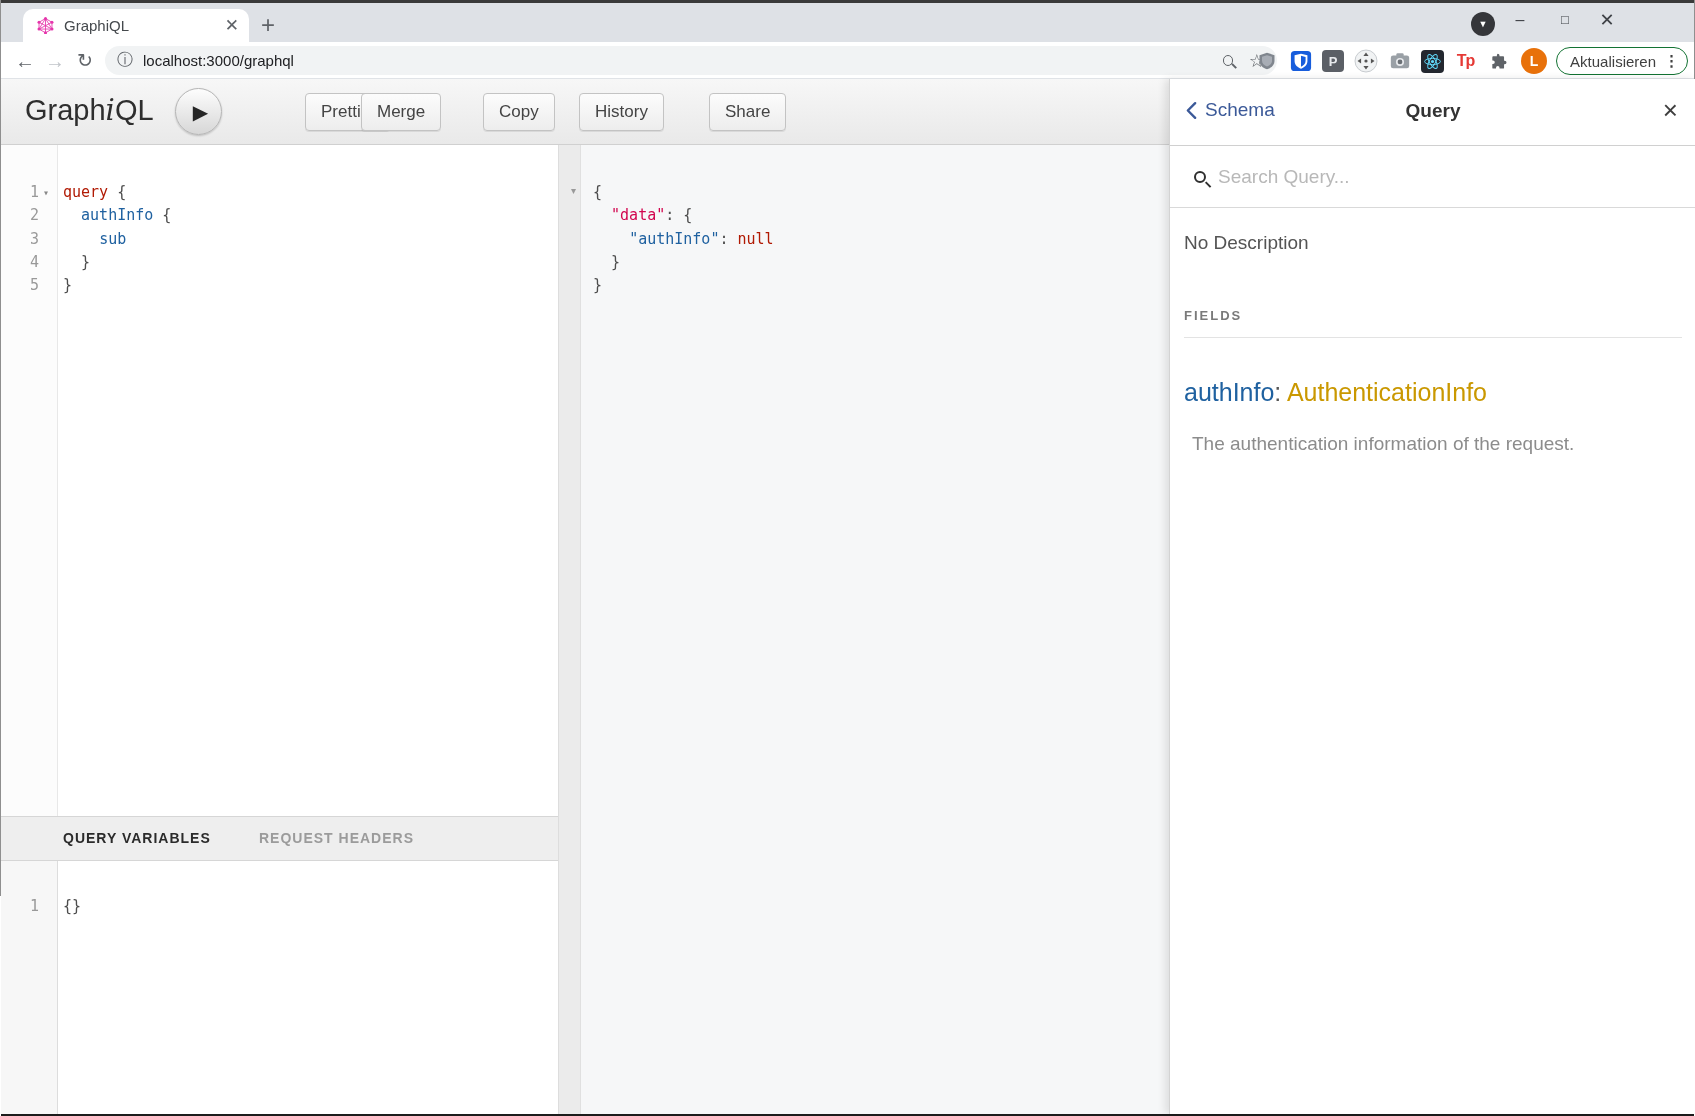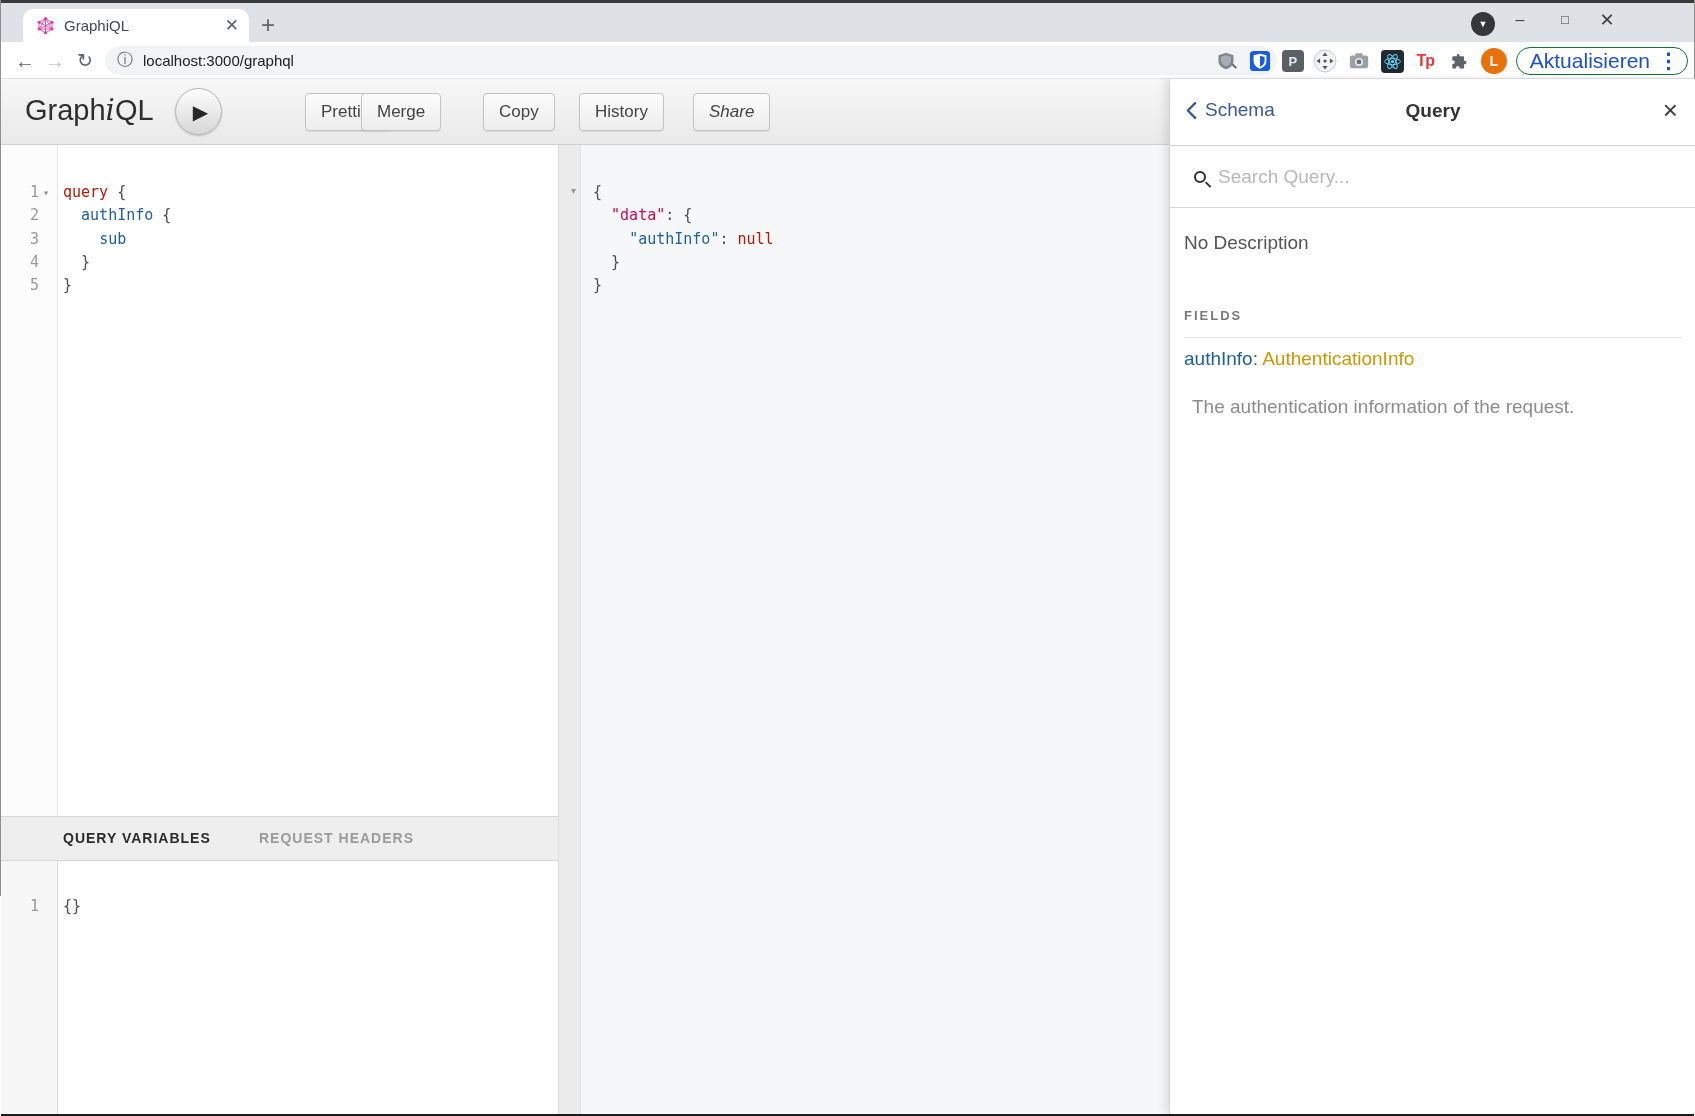--- a/index.html
+++ b/index.html
@@ -48,38 +48,38 @@
              align-items:center; gap:9px; }
   .ext { width:25px; height:25px; display:flex; align-items:center; justify-content:center; }
   .ext-p { background:#5b5f66; border-radius:4px; color:#e8eaed; font-size:13px; font-weight:bold;
            width:22px; height:22px; }
   .ext-react { background:#23272f; border-radius:4px; width:23px; height:23px; }
   .ext-tp { color:#e53935; font-weight:bold; font-size:16px; letter-spacing:-1px; }
   .avatar { width:26px; height:26px; border-radius:50%; background:#E8710A; color:#fff;
             font-size:14px; font-weight:bold; display:flex; align-items:center; justify-content:center; }
   .update-pill { height:28px; border:1px solid #137333; border-radius:14px; background:#fff;
                  display:flex; align-items:center; padding:0 8px 0 13px; gap:8px; }
-  .update-pill span { color:#1d4ed8; font-size:21px; }
+  .update-pill span { color:#404040; font-size:15px; }
   .pill-dots { color:#137333; font-weight:bold; font-size:14px; letter-spacing:0; }
 
   
   .gq-topbar { left:0; top:79px; width:1168px; height:66px;
                background:linear-gradient(#f7f7f7,#e9e9e9); border-bottom:1px solid #d0d0d0; }
   .gq-logo { position:absolute; left:24px; top:14px; font-size:29px; color:#2e2e2e; }
   .gq-logo em { font-family:"DejaVu Serif", serif; font-style:italic; }
   .exec-btn { position:absolute; left:174px; top:9px; width:47px; height:47px; border-radius:50%;
               background:linear-gradient(#fdfdfd,#d7d7d7); border:1px solid #b5b5b5;
               box-shadow:0 1px 2px rgba(0,0,0,0.2); display:flex; align-items:center; justify-content:center; }
   .exec-btn .tri { font-size:20px; color:#262626; margin-left:4px; line-height:1; }
   .tb-btn { position:absolute; top:14px; height:38px; padding:0 15px; font-size:17px; color:#444;
             background:linear-gradient(#fcfcfc,#ededed); border:1px solid #c3c3c3; border-radius:4px;
             box-shadow:0 1px 0 rgba(0,0,0,0.08); line-height:36px; }
   .tb-btn:nth-of-type(1){ left:266px;margin-left:38px; } .tb-btn:nth-of-type(2){ left:360px; }
   .tb-btn:nth-of-type(3){ left:482px; } .tb-btn:nth-of-type(4){ left:578px; }
-  .tb-btn:nth-of-type(5){ left:692px;font-style:italic; }
+  .tb-btn:nth-of-type(5){ left:708px; }
 
   
   .code { font-family:"DejaVu Sans Mono","Liberation Mono",monospace; font-size:15px; line-height:23.3px; }
   .query-pane { left:0; top:145px; width:557px; height:671px; background:#fff; }
   .gutter { position:absolute; left:0; top:0; bottom:0; width:57px; background:#fcfcfc;
             border-right:1px solid #e8e8e8; }
   .gutter-inner { padding-top:36px; }
   .gutter-row { position:relative; height:23.3px; }
   .gutter-row .ln { display:inline-block; width:38px; text-align:right; color:#999; }
   .gutter-row .fold { position:absolute; left:42px; top:0; color:#888; font-size:10px; }
@@ -119,21 +119,21 @@
   .doc-search { position:relative; height:62px; border-bottom:1px solid #d9d9d9;
                 display:flex; align-items:center; padding:0 24px; gap:12px; }
   .doc-mag { font-size:20px; color:#2f2f2f; }
   .doc-search input { border:none; outline:none; background:transparent; font-size:19px; flex:1;
                       color:#333; font-family:"Liberation Sans",sans-serif; }
   .doc-search input::placeholder { color:#b8b8b8; }
   .doc-body { padding:0 14px; }
   .doc-nodesc { margin-top:24px; font-size:19px; color:#545454; }
   .doc-fields-hd { margin-top:54px; font-size:13px; font-weight:bold; letter-spacing:2px; color:#7a7a7a; }
   .doc-hr { border:none; border-top:1px solid #e3e3e3; margin-top:14px; }
-  .doc-field-row { margin-top:10px; font-size:19px; }
+  .doc-field-row { margin-top:40px; font-size:25px; }
   .doc-field-name { color:#1F61A0; } .doc-field-sep { color:#555; } .doc-field-type { color:#CA9800; }
   .doc-field-desc { margin-top:26px; padding-left:8px; font-size:19px; color:#8c8c8c; }
 
   svg { display:block; }
 </style>
 </head>
 <body>
 
 <div class="screen">
   <div class="abs frame-top"></div>

